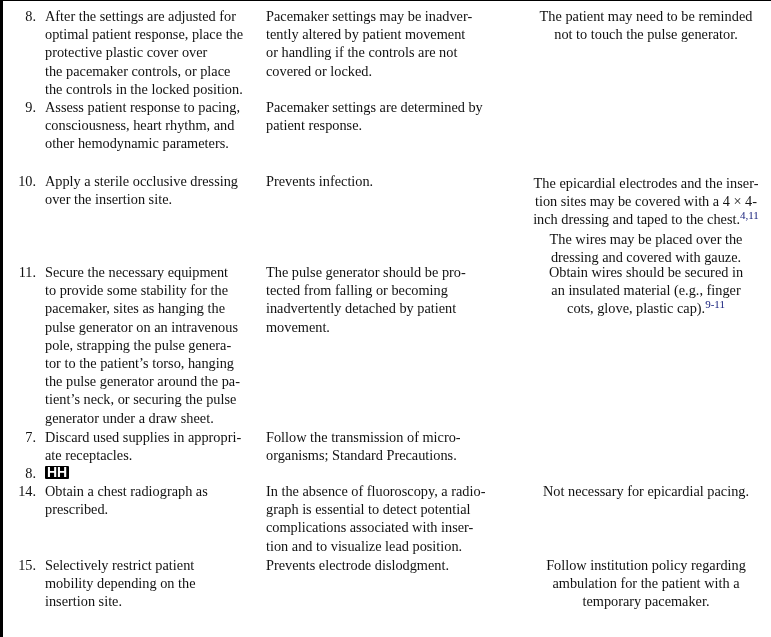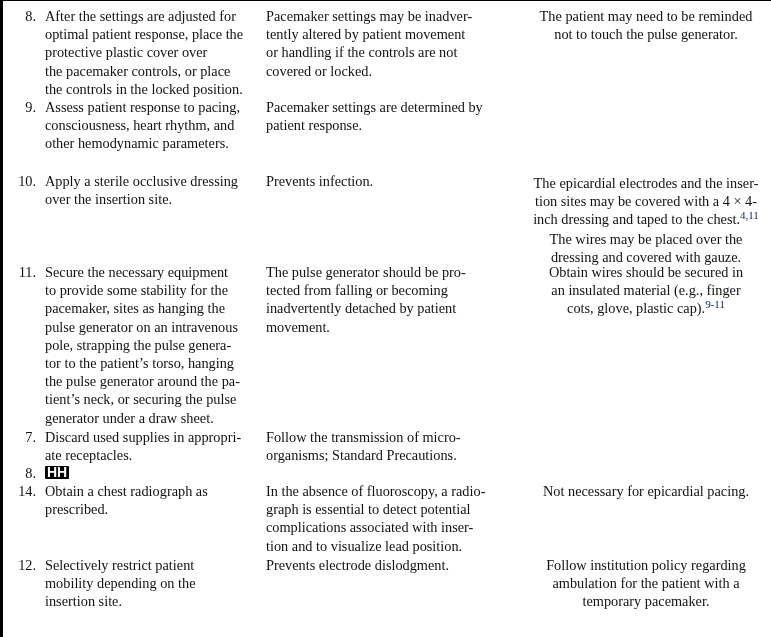--- a/index.html
+++ b/index.html
@@ -193,21 +193,21 @@
   <div class="col c3">
     <p class="hang">
       <span class="line">Not necessary for epicardial pacing.</span>
     </p>
   </div>
 </div>
 
 <div class="row" style="top:556px;">
   <div class="col c1">
     <div class="step">
-      <span class="num">12.</span>
+      <span class="num">15.</span>
       <span class="steptext">
         <span class="line">Selectively restrict patient</span>
         <span class="line">mobility depending on the</span>
         <span class="line">insertion site.</span>
       </span>
     </div>
   </div>
   <div class="col c2">
     <p class="hang">
       <span class="line">Prevents electrode dislodgment.</span>

